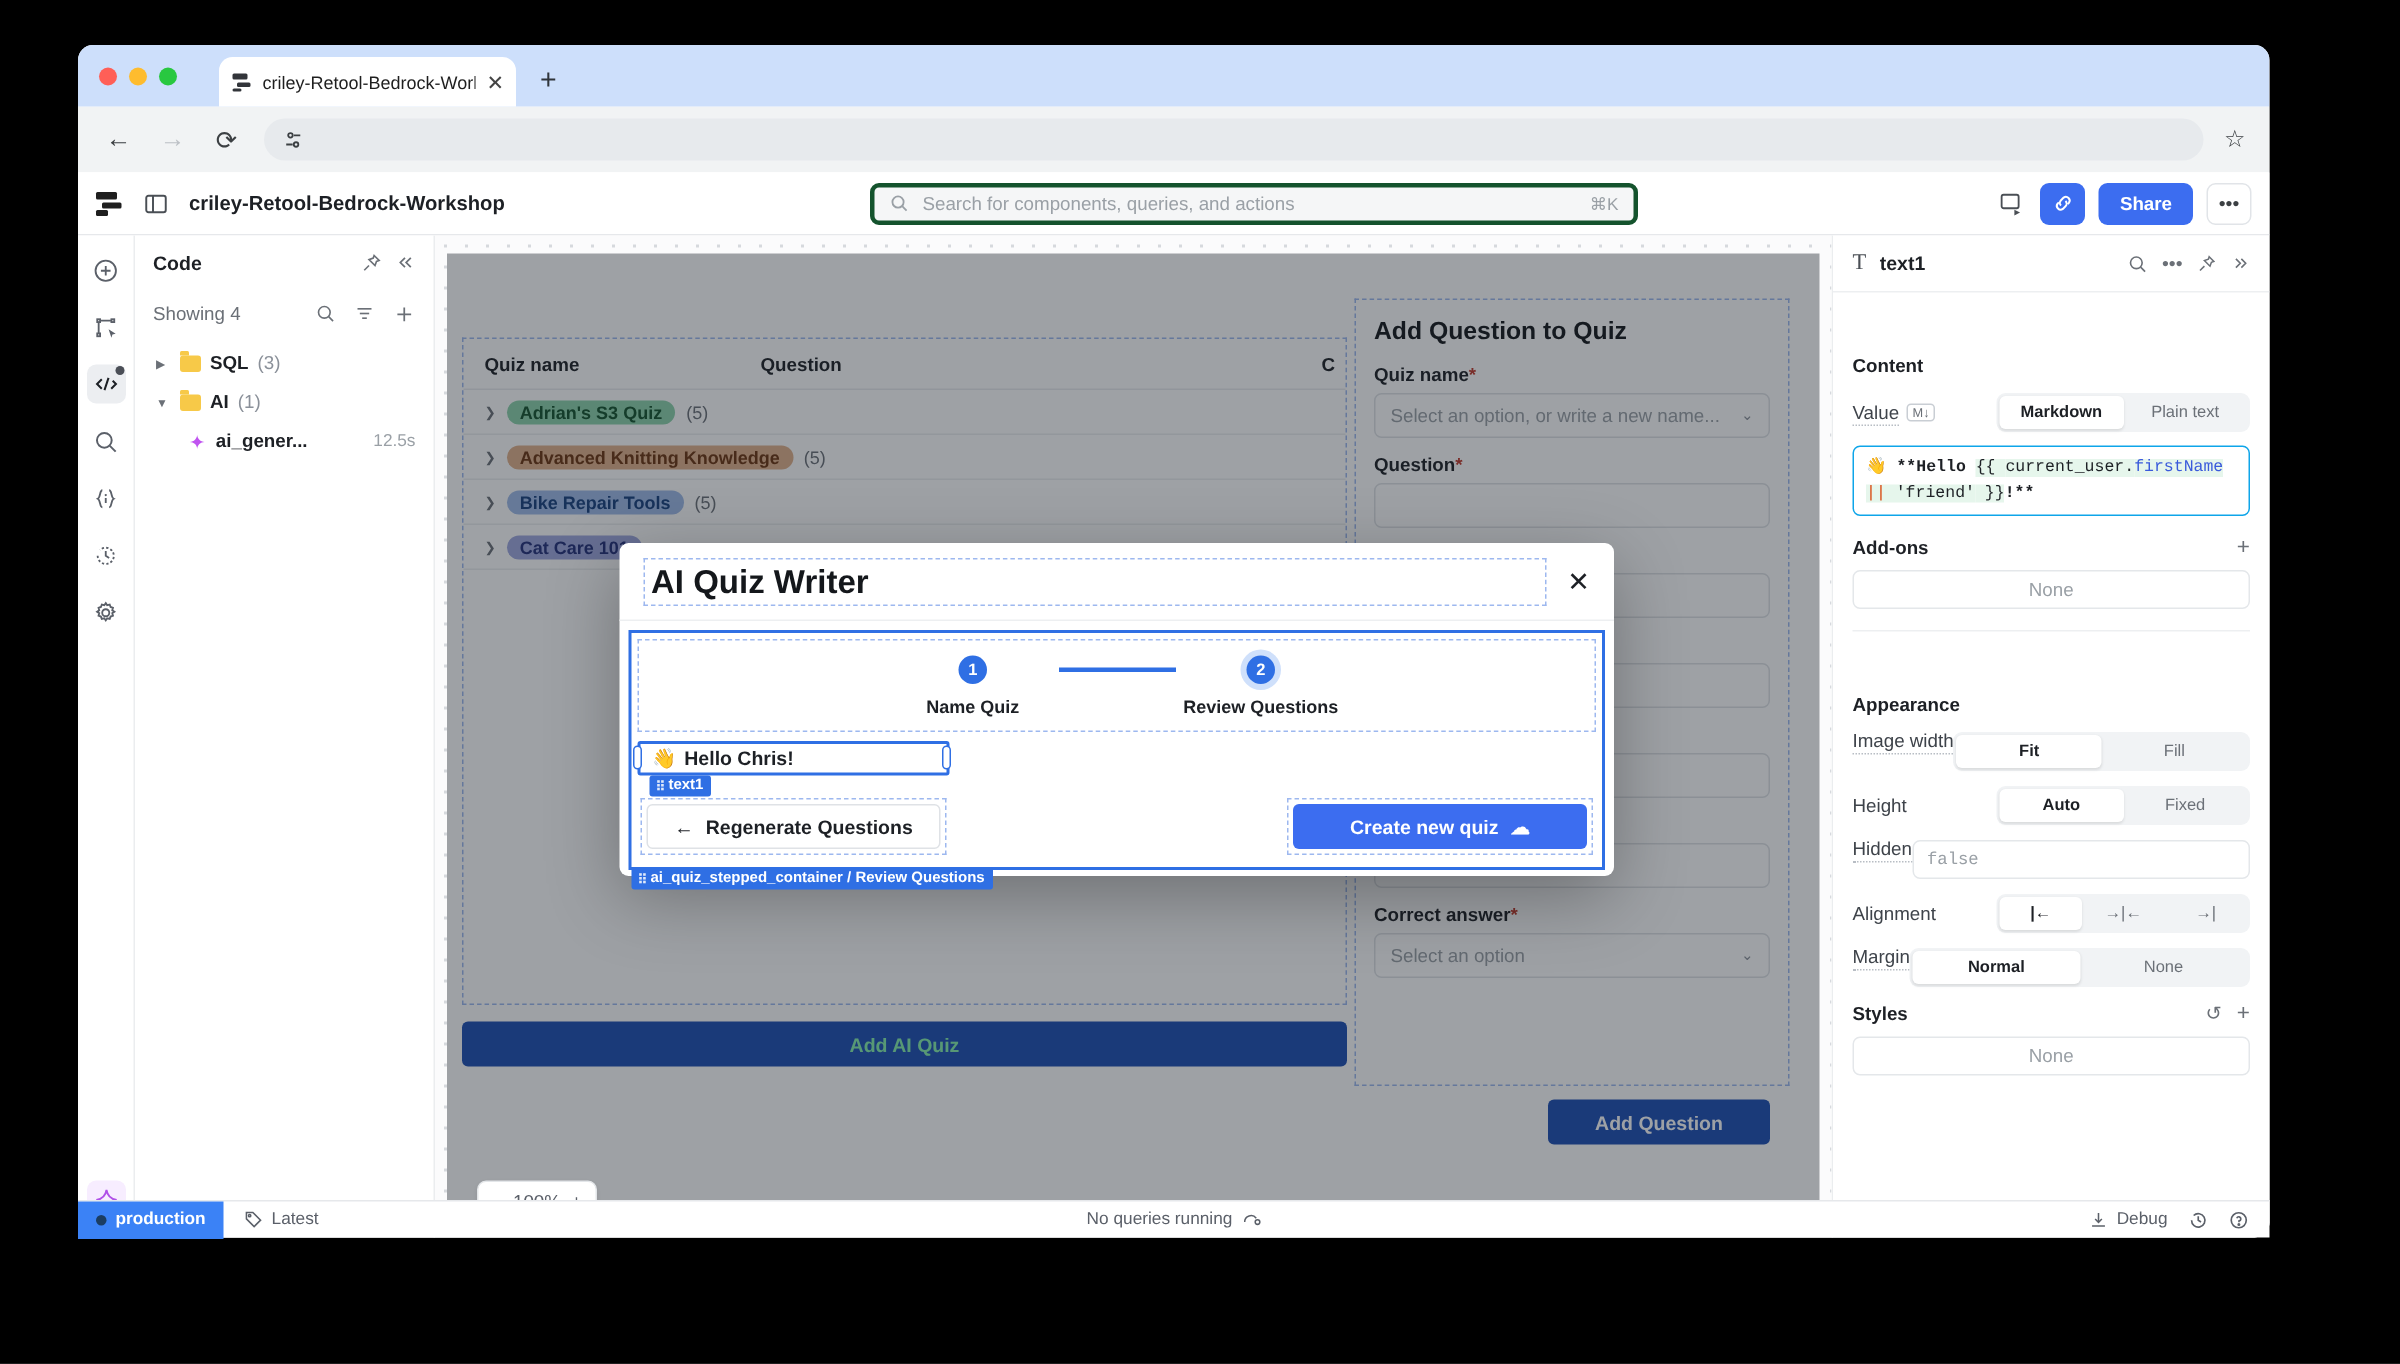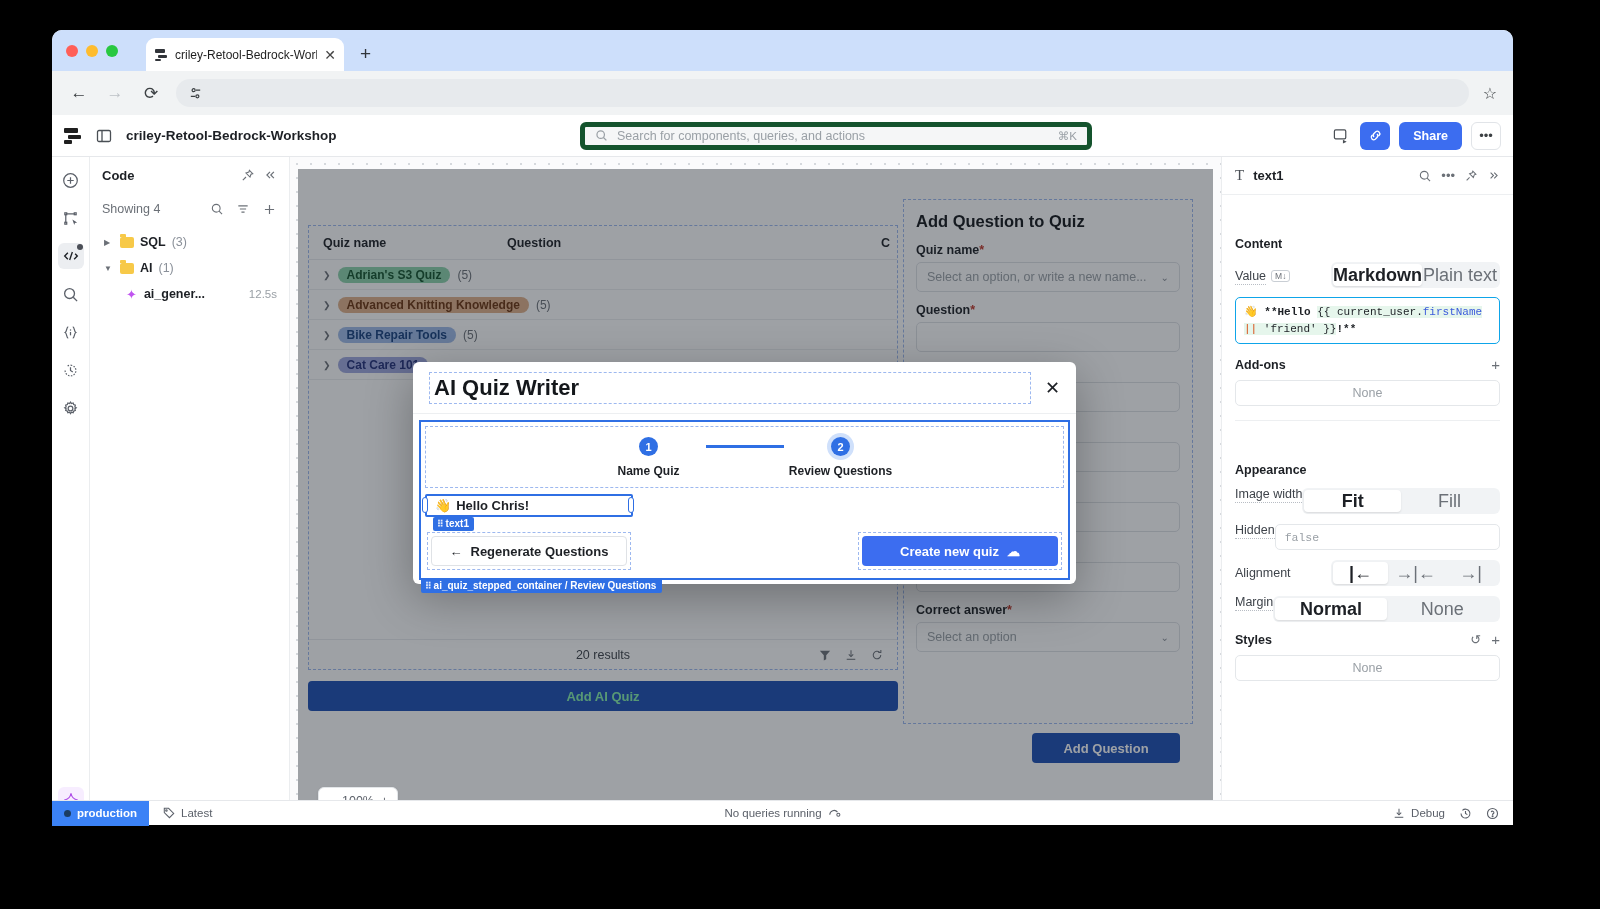--- a/index.html
+++ b/index.html
@@ -75,21 +75,21 @@
   }
   .logo { width: 18px; height: 18px; position: relative; }
   .logo i { position: absolute; background: #1f1f1f; border-radius: 1px; display:block; }
   .logo i:nth-child(1) { left:0; top:1px; width:14px; height:5px; }
   .logo i:nth-child(2) { left:4px; top:8px; width:13px; height:4px; }
   .logo i:nth-child(3) { left:0; top:13px; width:8px; height:4px; }
   .hdr-icon { width: 20px; height: 20px; display: flex; align-items: center; justify-content: center; color: #4a4f55; }
   .app-name { font-size: 13.5px; font-weight: 700; color: #1d2025; }
   .app-search {
     position: absolute; left: 528px; width: 512px; height: 28px;
-    background: #f5f6f7; border: 5px solid #14532d; border-radius: 6px;
+    background: #f5f6f7; border: 3px solid #14532d; border-radius: 6px;
     display: flex; align-items: center; padding: 0 10px; gap: 9px;
     font-size: 12.5px; color: #9aa0a6;
   }
   .kbd { margin-left: auto; font-size: 11.5px; color: #9aa0a6; }
   .hdr-right { margin-left: auto; display: flex; align-items: center; gap: 9px; }
   .btn-blue {
     background: #3c6df0; color: #fff; border: none; border-radius: 6px;
     height: 28px; font-size: 12.5px; font-weight: 600; cursor: pointer;
     font-family: inherit;
   }
@@ -290,21 +290,21 @@
   .insp-sect { padding: 12px 13px 0 13px; }
   .sect-title { font-size: 12.5px; font-weight: 700; color: #1d2025; margin-bottom: 10px; margin-top: 30px; }
   .row { display: flex; align-items: center; min-height: 28px; margin-bottom: 8px; }
   .row-label { width: 96px; font-size: 12.5px; color: #3e434a; }
   .row-label.dotted { border-bottom: 1px dotted #b8bdc4; align-self: flex-start; padding-bottom: 1px; width: fit-content; min-width: 0; }
   .lbl-wrap { width: 96px; }
   .mini-badge { display:inline-block; border: 1px solid #c9ced4; border-radius: 3px; font-size: 8.5px;
     color: #6b7077; padding: 0 3px; margin-left: 5px; vertical-align: middle; }
   .segmented { flex: 1; display: flex; background: #f1f3f5; border-radius: 6px; padding: 2px; height: 26px; }
   .seg { flex: 1; display: flex; align-items: center; justify-content: center;
-    font-size: 18px; color: #6b7077; border-radius: 4px; cursor: pointer; }
+    font-size: 11px; color: #6b7077; border-radius: 4px; cursor: pointer; }
   .seg.on { background: #fff; color: #1d2025; font-weight: 700; box-shadow: 0 1px 2px rgba(0,0,0,.1); }
   .code-box {
     border: 1px solid #0ea5e9; border-radius: 5px; padding: 6px 8px; margin-bottom: 12px;
     font-family: "Liberation Mono", monospace; font-size: 11px; line-height: 1.5;
     background: #fff; color: #1d2025; word-break: break-word;
   }
   .c-hl { background: #e6f6ec; }
   .c-blue { color: #3b5bdb; }
   .c-or { color: #d9480f; }
   .box-none {
@@ -567,43 +567,20 @@
               <div class="trow">
                 <span class="rcaret">❯</span>
                 <span class="pill" style="background:#9fbbe8;color:#17407f">Bike Repair Tools</span>
                 <span class="rcount">(5)</span>
               </div>
               <div class="trow">
                 <span class="rcaret">❯</span>
                 <span class="pill" style="background:#9fa8de;color:#23307a">Cat Care 101</span>
               </div>
 
-              <div class="tbl-foot">
-                <span>20 results</span>
-                <span class="tools">
-                  <span>
-                    <svg width="12" height="12" viewBox="0 0 14 14" fill="#6b7077">
-                        <path d="M1 2h12l-4.6 5.2V12l-2.8 1.4V7.2z"></path>
-                      </svg>
-                  </span>
-                  <span>
-                    <svg width="12" height="12" viewBox="0 0 14 14" fill="none" stroke="#6b7077" stroke-width="1.2">
-                      <line x1="7" y1="1.6" x2="7" y2="8.6"></line>
-                        <polyline points="4.4,6.2 7,8.8 9.6,6.2"></polyline>
-                        <line x1="2" y1="12" x2="12" y2="12"></line>
-                    </svg>
-                  </span>
-                  <span>
-                    <svg width="12" height="12" viewBox="0 0 14 14" fill="none" stroke="#6b7077" stroke-width="1.2">
-                      <path d="M11.4 7 a4.4 4.4 0 1 1-1.3-3.1"></path>
-                        <polyline points="11.5,1.2 11.5,4.2 8.5,4.2"></polyline>
-                    </svg>
-                  </span>
-                </span>
-              </div>
             </div>
 
             <button class="addai">Add AI Quiz</button>
 
             <div class="form">
               <div class="form-title">Add Question to Quiz</div>
 
               <div class="f-label">
                 <span>Quiz name</span><span class="req">*</span>
               </div>
@@ -775,20 +752,27 @@
             <div class="sect-title">Appearance</div>
 
             <div class="row">
               <span class="row-label dotted">Image width</span>
               <div class="segmented">
                 <div class="seg on">Fit</div>
                 <div class="seg">Fill</div>
               </div>
             </div>
 
+            <div class="row">
+              <span class="row-label">Height</span>
+              <div class="segmented">
+                <div class="seg on">Auto</div>
+                <div class="seg">Fixed</div>
+              </div>
+            </div>
 
             <div class="row">
               <span class="row-label dotted">Hidden</span>
               <div class="input-plain">false</div>
             </div>
 
             <div class="row">
               <span class="row-label">Alignment</span>
               <div class="segmented align-seg">
                 <div class="seg on">|←</div>

